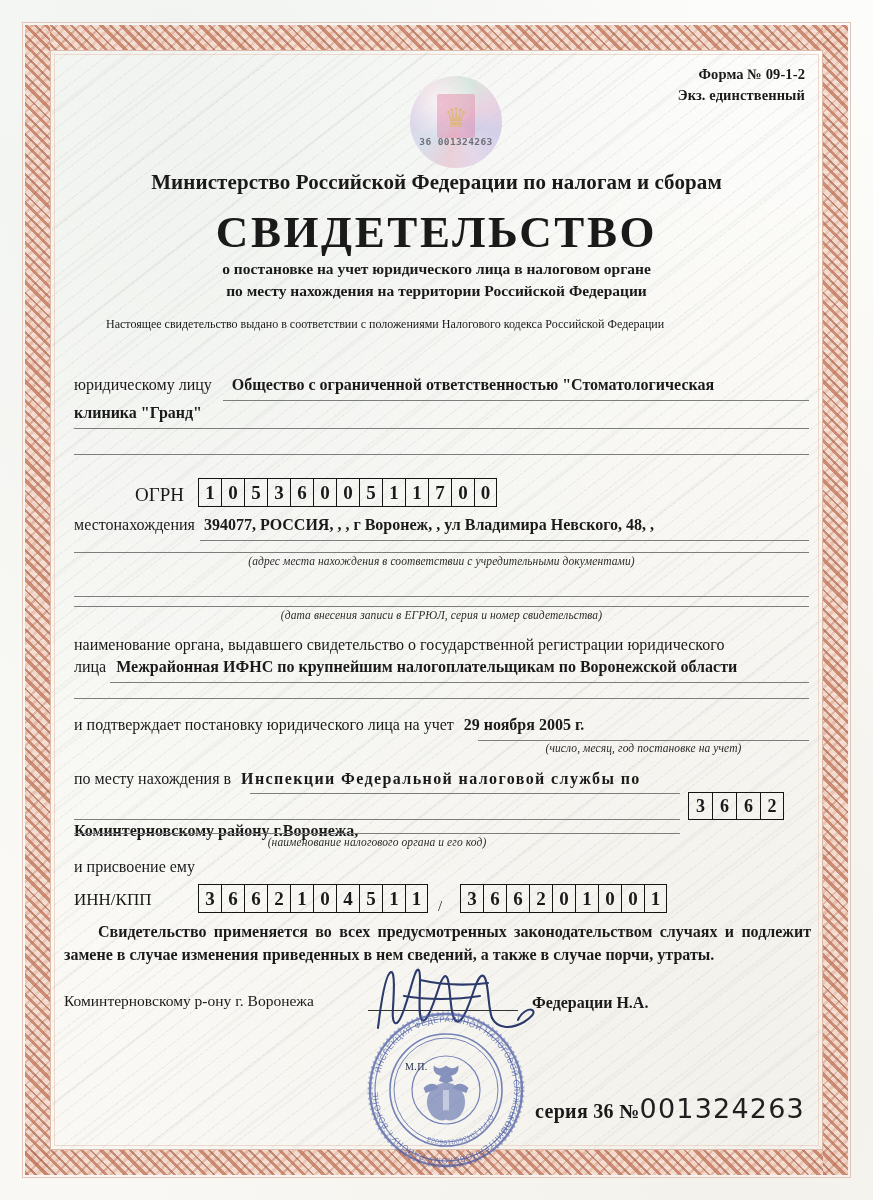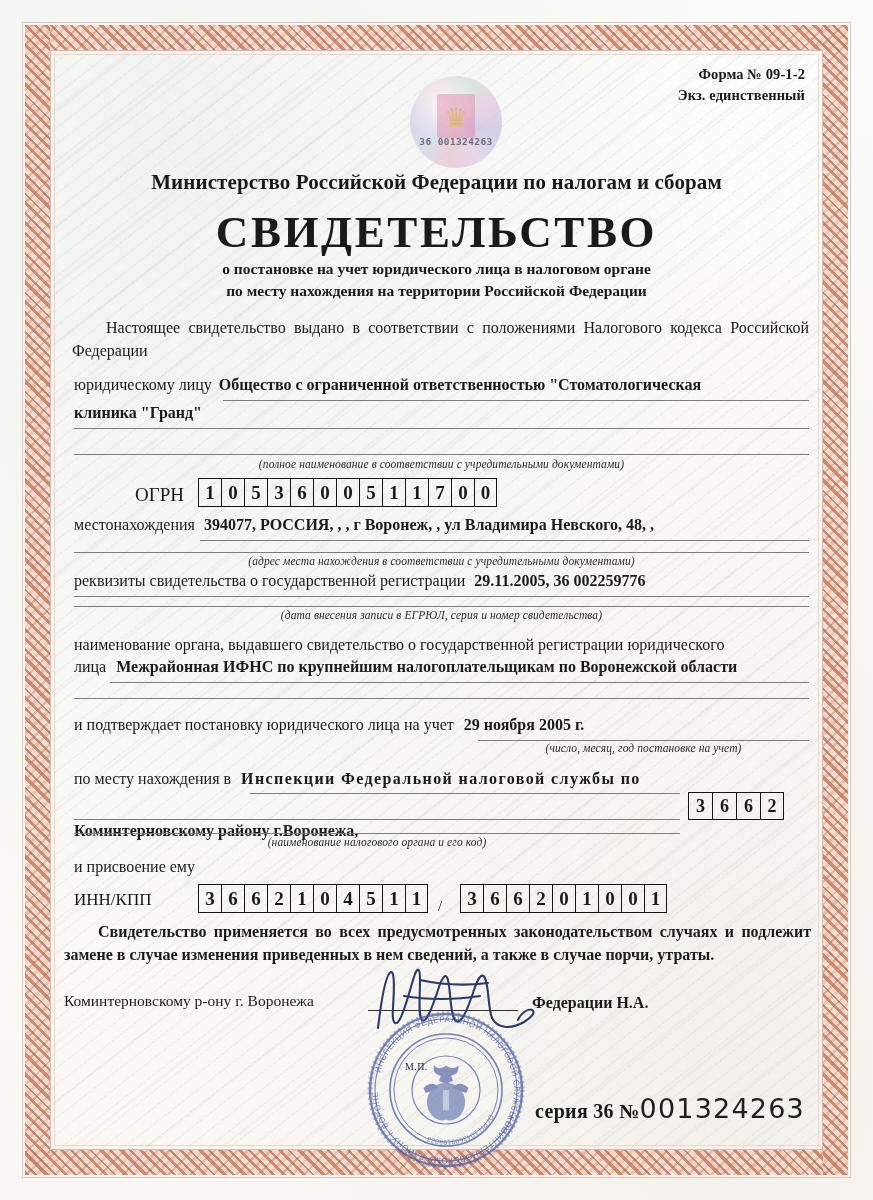--- a/index.html
+++ b/index.html
@@ -150,21 +150,21 @@
   .subtitle {
     position: absolute; left: 0; right: 0; top: 200px;
     text-align: center;
     font-size: 15.5px;
     font-weight: bold;
     line-height: 1.42;
   }
 
   .intro {
     position: absolute; left: 12px; right: 4px; top: 258px;
-    font-size: 16px;
+    font-size: 12px;
     line-height: 1.44;
     text-indent: 34px;
     text-align: justify;
   }
 
   .row { position: absolute; font-size: 16px; }
   .lbl { font-weight: normal; }
   .val { font-weight: bold; }
 
   .rule {
@@ -284,27 +284,26 @@
     <div class="main-title">СВИДЕТЕЛЬСТВО</div>
     <div class="subtitle">
       <div>о постановке на учет юридического лица в налоговом органе</div>
       <div>по месту нахождения на территории Российской Федерации</div>
     </div>
 
     <div class="intro">Настоящее свидетельство выдано в соответствии с положениями Налогового кодекса Российской Федерации</div>
 
     <div class="row" style="left:14px; top:318px;">
       <span class="lbl">юридическому лицу</span>
-      <span class="val" style="margin-left:3px;">Общество с ограниченной ответственностью "Стоматологическая</span>
+      <span class="val" style="margin-left:16px;">Общество с ограниченной ответственностью "Стоматологическая</span>
     </div>
     <div class="rule" style="left:163px; top:342px; right:4px;"></div>
     <div class="row val" style="left:14px; top:346px;">клиника "Гранд"</div>
     <div class="rule" style="left:14px; top:370px; right:4px;"></div>
     <div class="rule" style="left:14px; top:396px; right:4px;"></div>
-    <div class="caption" style="left:14px; right:4px; top:400px;">(полное наименование в соответствии с учредительными документами)</div>
 
     <div class="row" style="left:75px; top:426px; font-size:19px;">ОГРН</div>
     <div class="boxes" id="ogrn-boxes" style="left:138px; top:420px;">
         <div class="cell">1</div>
         <div class="cell">0</div>
         <div class="cell">5</div>
         <div class="cell">3</div>
         <div class="cell">6</div>
         <div class="cell">0</div>
         <div class="cell">0</div>
@@ -317,24 +316,20 @@
       </div>
 
     <div class="row" style="left:14px; top:458px;">
       <span class="lbl">местонахождения</span>
       <span class="val" style="margin-left:5px;">394077, РОССИЯ, , , г Воронеж, , ул Владимира Невского, 48, ,</span>
     </div>
     <div class="rule" style="left:140px; top:482px; right:4px;"></div>
     <div class="rule" style="left:14px; top:494px; right:4px;"></div>
     <div class="caption" style="left:14px; right:4px; top:497px;">(адрес места нахождения в соответствии с учредительными документами)</div>
 
-    <div class="row" style="left:14px; top:514px;">
-      <span class="lbl">реквизиты свидетельства о государственной регистрации</span>
-      <span class="val" style="margin-left:5px;">29.11.2005, 36 002259776</span>
-    </div>
     <div class="rule" style="left:14px; top:538px; right:4px;"></div>
     <div class="rule" style="left:14px; top:548px; right:4px;"></div>
     <div class="caption" style="left:14px; right:4px; top:551px;">(дата внесения записи в ЕГРЮЛ, серия и номер свидетельства)</div>
 
     <div class="row" style="left:14px; top:578px; right:4px;">наименование органа, выдавшего свидетельство о государственной регистрации юридического</div>
     <div class="row" style="left:14px; top:600px;">
       <span class="lbl">лица</span>
       <span class="val" style="margin-left:6px;">Межрайонная ИФНС по крупнейшим налогоплательщикам по Воронежской области</span>
     </div>
     <div class="rule" style="left:50px; top:624px; right:4px;"></div>

